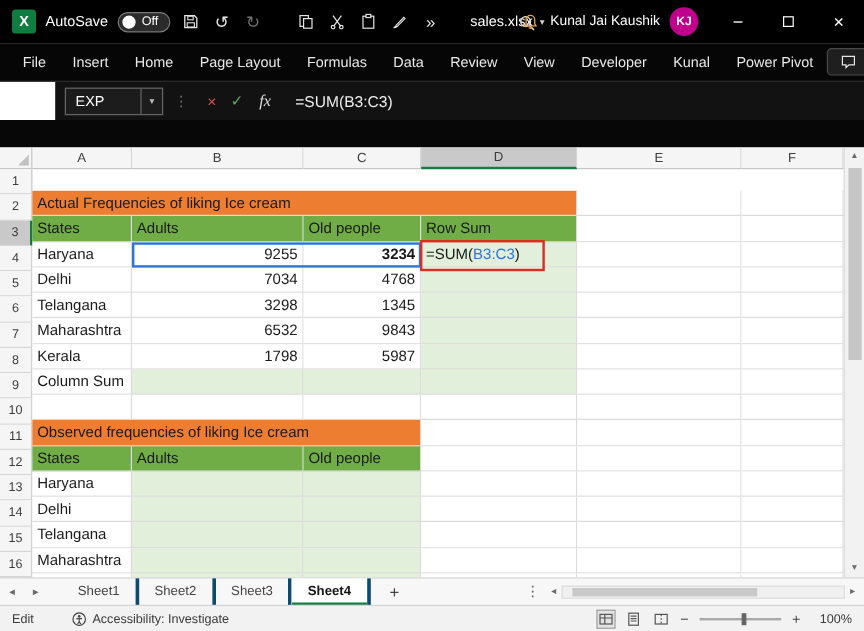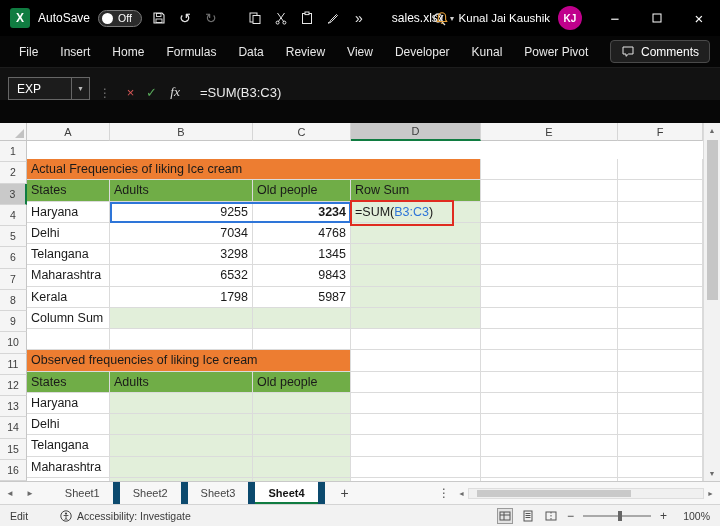--- a/index.html
+++ b/index.html
@@ -38,21 +38,21 @@
   .ribbon { height:32px; background:#060606; display:flex; align-items:center;
     justify-content:space-between; border-bottom:1px solid #1d1d1d; }
   .ribbon-tabs { display:flex; align-items:flex-end; padding-left:8px; }
   .ribbon-tab { color:#e8e8e8; font-size:12px; padding:0 11px; height:32px;
     display:flex; align-items:center; white-space:nowrap; }
   .ribbon-right { display:flex; align-items:center; gap:10px; padding-right:10px; }
   .comments-btn { display:flex; align-items:center; gap:6px; color:#fff; font-size:12px;
     background:#1f1f1f; border:1px solid #4a4a4a; border-radius:4px; height:23px; padding:0 10px; }
 
   
-  .formula-row { height:32px; background:#121212; display:flex; align-items:flex-end; }
+  .formula-row { height:32px; background:#121212; display:flex; align-items:center;margin-left:46px; }
   .name-box { margin-left:8px; width:82px; height:23px; border:1px solid #666; display:flex;
     align-items:center; color:#fff; font-size:12px; background:#1c1c1c; }
   .name-box .nb-val { flex:1; padding-left:8px; }
   .nb-arrow { width:18px; height:100%; display:flex; align-items:center; justify-content:center;
     font-size:8px; color:#bbb; border-left:1px solid #666; }
   .fb-dots { color:#777; margin:0 9px; font-size:12px; }
   .fb-btn { width:21px; text-align:center; font-size:13px; }
   .fb-btn.cancel { color:#d75656; }
   .fb-btn.enter { color:#58a85a; }
   .fb-btn.fx { font-style:italic; color:#dcdcdc; font-family:"Liberation Serif",serif; font-size:13.5px; width:26px; }
@@ -89,21 +89,21 @@
     border-left:1px solid #DADADA; display:flex; flex-direction:column; align-items:center; }
   .v-arrow { font-size:7px; color:#6a6a6a; height:15px; display:flex; align-items:center; }
   .v-arrow.bottom { margin-top:auto; }
   .v-thumb { width:11px; height:160px; background:#C6C6C6; margin-top:2px; }
 
   
   .sheetbar { height:23px; background:#F7F7F7; border-top:1px solid #C9C9C9; display:flex;
     align-items:center; font-size:11px; color:#444; }
   .sheet-nav { color:#6b6b6b; font-size:8px; padding:0 6px; }
   .sheet-tabs { display:flex; height:100%; margin-left:12px; }
-  .sheet-tab { padding:0 13px; display:flex; align-items:center; height:100%; border-right:7px solid #0c4a6e; }
+  .sheet-tab { padding:0 13px; display:flex; align-items:center; height:100%; border-right:3px solid #0c4a6e; }
   .sheet-tab.active { background:#fff; font-weight:bold; color:#151515;
     box-shadow:inset 0 -2px 0 var(--excel-green); }
   .add-sheet { font-size:14px; color:#444; padding:0 16px; }
   .sheet-more { margin-left:auto; color:#555; padding:0 8px; font-size:12px; }
   .h-scrollbar { display:flex; align-items:center; width:256px; margin-right:6px; gap:3px; }
   .h-arrow { font-size:7px; color:#6a6a6a; }
   .h-track { flex:1; height:11px; background:#F0F0F0; border:1px solid #DDD; position:relative; }
   .h-thumb { position:absolute; left:8px; top:1px; bottom:1px; width:66%; background:#C9C9C9; }
 
   
@@ -197,20 +197,21 @@
       </span>
       <span class="win-btn">×</span>
     </div>
   </div>
 
   <div class="ribbon">
     <div class="ribbon-tabs">
         <div class="ribbon-tab">File</div>
         <div class="ribbon-tab">Insert</div>
         <div class="ribbon-tab">Home</div>
+        <div class="ribbon-tab">Page Layout</div>
         <div class="ribbon-tab">Formulas</div>
         <div class="ribbon-tab">Data</div>
         <div class="ribbon-tab">Review</div>
         <div class="ribbon-tab">View</div>
         <div class="ribbon-tab">Developer</div>
         <div class="ribbon-tab">Kunal</div>
         <div class="ribbon-tab">Power Pivot</div>
       </div>
     <div class="ribbon-right">
       <div class="comments-btn">

